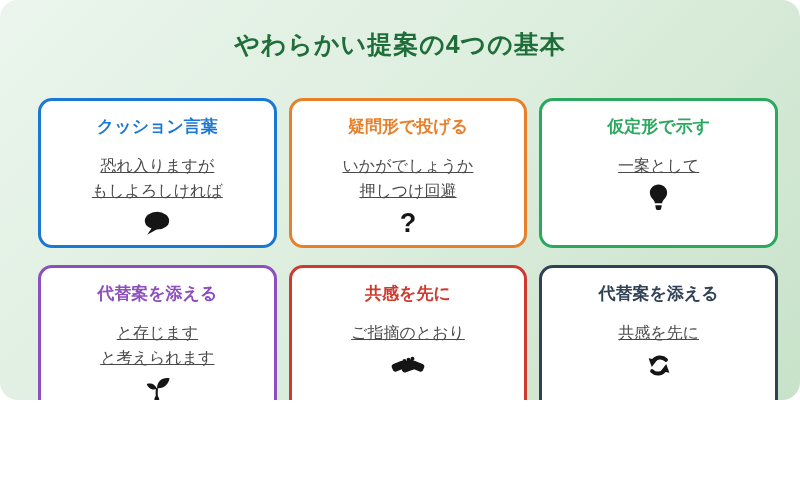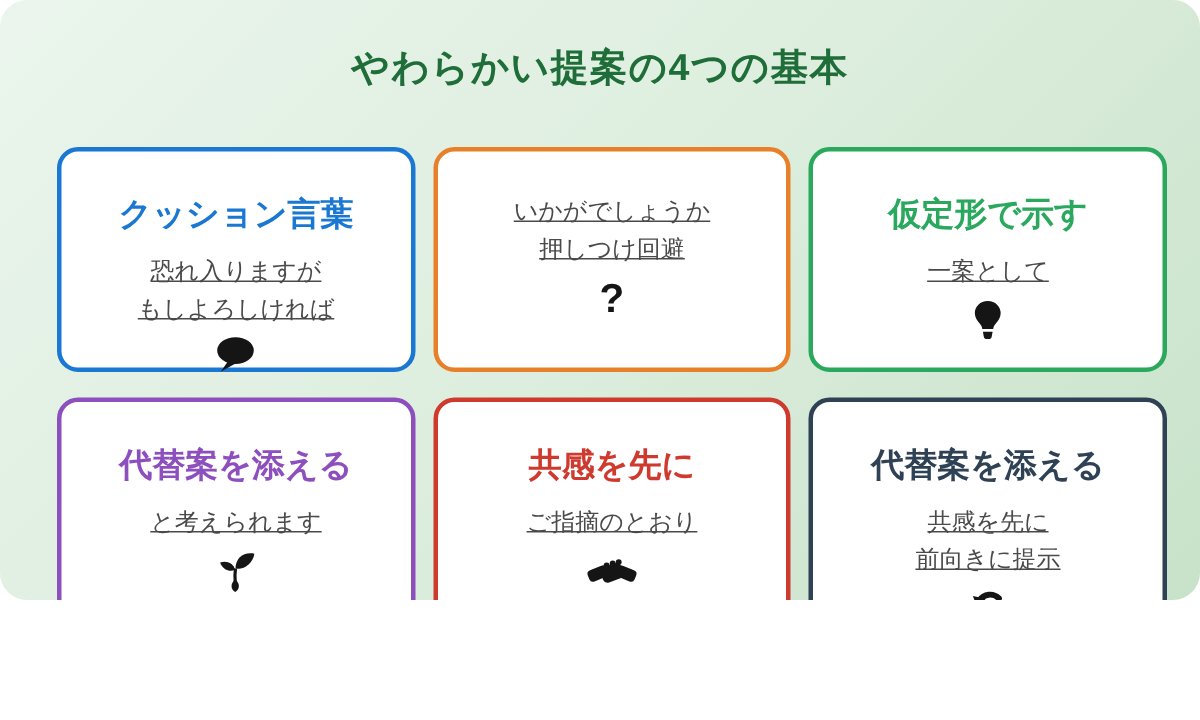--- a/index.html
+++ b/index.html
@@ -14,21 +14,21 @@
   }
   .grid {
     position:absolute; left:38px; top:98px; width:740px;
     display:grid; grid-template-columns:repeat(3,1fr); grid-template-rows:150px 155px;
     column-gap:12px; row-gap:17px;
   }
   .card {
     background:#ffffff; border:3px solid var(--accent,#333); border-radius:14px;
     display:flex; flex-direction:column; align-items:center; padding-top:14px;
   }
-  .card-title { font-size:22px; font-weight:bold; line-height:24px; color:var(--accent,#333);margin-top:16px; }
+  .card-title { font-size:17px; font-weight:bold; line-height:24px; color:var(--accent,#333); }
   .card-body { margin-top:14px; font-size:16px; line-height:25px; color:#4a4a4a; text-align:center;text-decoration:underline; }
   .card-icon { margin-top:4px; height:32px; display:flex; align-items:center; justify-content:center; }
   .card-icon svg { display:block; }
   .qmark { font-size:27px; font-weight:800; color:#151515; line-height:30px; }
 </style>
 </head>
 <body>
 
 <div class="canvas">
 
@@ -44,20 +44,21 @@
       </div>
       <div class="card-icon">
         <svg width="30" height="27" viewBox="0 0 32 28" fill="#151515">
           <ellipse cx="16" cy="11" rx="13" ry="9.5"></ellipse>
           <path d="M11 18 L5.5 26 L16 20.2 Z"></path>
         </svg>
       </div>
     </div>
 
     <div class="card" style="--accent: #e8802a;">
+      <div class="card-title">疑問形で投げる</div>
       <div class="card-body">
         <div>いかがでしょうか</div>
         <div>押しつけ回避</div>
       </div>
       <div class="card-icon">
         <span class="qmark">?</span>
       </div>
     </div>
 
     <div class="card" style="--accent: #2aa85e;">
@@ -69,20 +70,21 @@
         <svg width="23" height="30" viewBox="0 0 24 31" fill="#151515">
           <path d="M12 1.5 C6.7 1.5 3 5.4 3 10 C3 13 4.6 15.2 6.1 16.9 C7.3 18.3 8 19.3 8.2 21 L15.8 21 C16 19.3 16.7 18.3 17.9 16.9 C19.4 15.2 21 13 21 10 C21 5.4 17.3 1.5 12 1.5 Z"></path>
           <path d="M8.6 23 L15.4 23 L14.7 26.6 C14.5 27.5 13.7 28.1 12.8 28.1 L11.2 28.1 C10.3 28.1 9.5 27.5 9.3 26.6 Z"></path>
         </svg>
       </div>
     </div>
 
     <div class="card" style="--accent: #8d4fbe;">
       <div class="card-title">代替案を添える</div>
       <div class="card-body">
+        <div>と存じます</div>
         <div>と考えられます</div>
       </div>
       <div class="card-icon">
         <svg width="28" height="30" viewBox="0 0 28 31" fill="#151515">
           <path d="M14 13.5 C14 6 20 1.8 27 3.3 C26 10 20 14.5 14 13.5 Z"></path>
           <path d="M13.6 14.3 C12.6 9.8 8 7.8 3.4 9.3 C5 14.3 10.6 16.3 13.6 14.3 Z"></path>
           <path d="M14 13.5 C13.5 17 13.5 19.5 13.8 22.5" stroke="#151515" stroke-width="2.2" fill="none"></path>
           <path d="M13.8 21 C10.7 23.2 10.2 27.6 13.8 29.7 C17.4 27.6 16.9 23.2 13.8 21 Z"></path>
         </svg>
       </div>
@@ -102,21 +104,20 @@
           <circle cx="19.5" cy="8" r="2.2"></circle>
           <circle cx="24" cy="7" r="2.2"></circle>
         </svg>
       </div>
     </div>
 
     <div class="card" style="--accent: #2f4154;">
       <div class="card-title">代替案を添える</div>
       <div class="card-body">
         <div>共感を先に</div>
-        <div>前向きに提示</div>
       </div>
       <div class="card-icon">
         <svg width="26" height="29" viewBox="0 0 28 30">
           <g stroke="#151515" stroke-width="4.2" fill="none" stroke-linecap="round">
             <path d="M21.5 9 A 9 9 0 0 0 7.5 10.5"></path>
             <path d="M6.5 21 A 9 9 0 0 0 20.5 19.5"></path>
           </g>
           <g fill="#151515">
             <path d="M2.8 7.2 L12 9.2 L6.2 16.5 Z"></path>
             <path d="M25.2 22.8 L16 20.8 L21.8 13.5 Z"></path>

